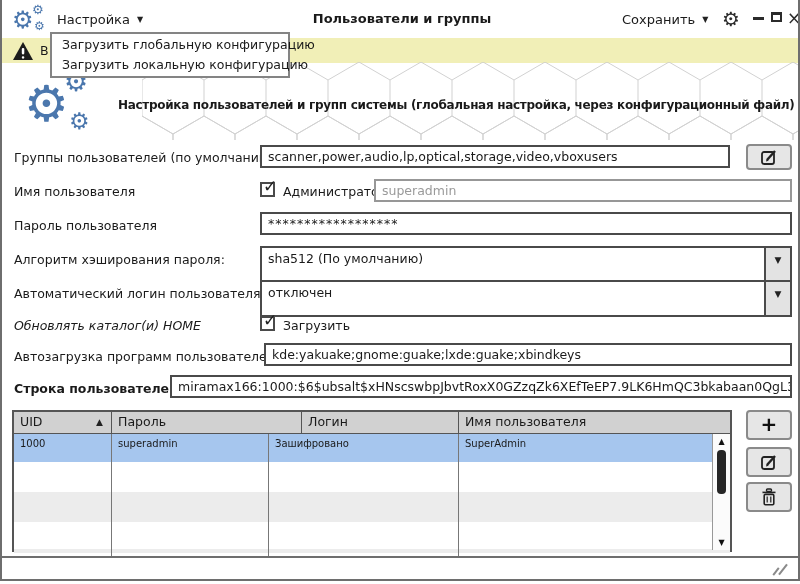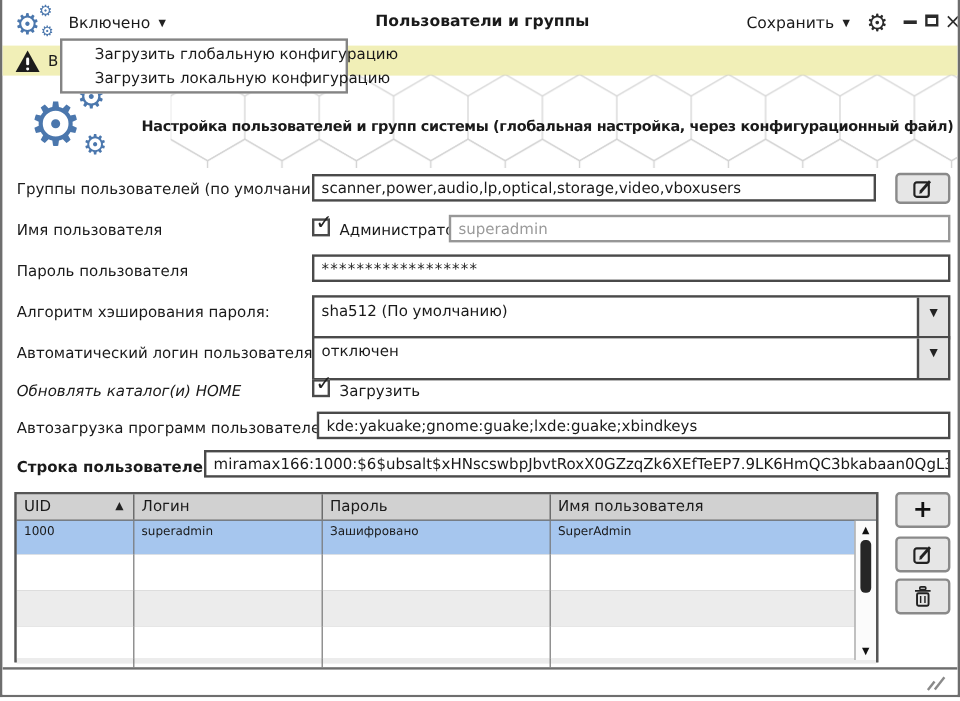--- a/index.html
+++ b/index.html
@@ -27,21 +27,21 @@
   .min-bar{display:block;margin-top:7px;width:11px;height:3px;background:#2b2b2b;}
   .max-btn{left:768px;width:14px;height:16px;}
   .max-box{display:block;margin-top:2px;margin-left:1px;width:11px;height:10px;border:2px solid #2b2b2b;border-top-width:3px;}
   .close-btn{left:785px;width:14px;height:18px;font-size:17px;line-height:16px;color:#2b2b2b;text-align:center;}
   
   .warnbar{position:absolute;left:0;top:38px;width:100%;height:25px;background:#f1efb7;display:flex;align-items:center;}
   .warn-icon{margin-left:10px;}
   .warn-text{margin-left:6px;font-size:12.5px;}
   
   .dropdown{position:absolute;left:48px;top:32px;width:240px;background:#fff;border:2px solid #848484;z-index:50;padding:1px 0;}
-  .dropdown .item{height:20px;line-height:20px;padding:0 27px;font-size:12.5px;white-space:nowrap;}
+  .dropdown .item{height:20px;line-height:20px;padding:0 10px;font-size:12.5px;white-space:nowrap;}
   
   .hexwrap{position:absolute;left:140px;top:62px;width:660px;height:78px;overflow:hidden;opacity:.85;}
   .hdricon{position:absolute;left:22px;top:68px;width:100px;height:74px;}
   .hg1{font-size:50px;left:0;top:11px;}
   .hg2{font-size:27px;left:40px;top:0;}
   .hg3{font-size:23px;left:45px;top:42px;}
   .hdr-title{position:absolute;left:116px;top:98px;width:676px;text-align:left;font-weight:bold;font-size:12px;letter-spacing:-0.3px;white-space:nowrap;overflow:hidden;}
   
   .flabel{position:absolute;left:12px;font-size:12.5px;white-space:nowrap;}
   .tinput{position:absolute;height:23px;border:2px solid #4a4a4a;background:#fff;font-size:12.5px;line-height:19px;padding:0 6px;white-space:nowrap;overflow:hidden;}
@@ -50,21 +50,21 @@
   .combo .val{position:absolute;left:6px;top:2px;font-size:12.5px;line-height:17px;white-space:nowrap;}
   .combo .btn{position:absolute;right:0;top:0;bottom:0;width:26px;background:#e3e3e3;border-left:2px solid #4a4a4a;text-align:center;}
   .combo .btn .dd-arrow{font-size:9px;line-height:20px;}
   .cbx{position:absolute;width:15px;height:15px;border:2px solid #4a4a4a;background:#fff;}
   .cbx .tick{position:absolute;left:1px;top:-8px;font-size:17px;font-weight:bold;color:#222;}
   .cbx-label{position:absolute;font-size:12.5px;white-space:nowrap;}
   .sq-btn{position:absolute;left:744px;width:46px;height:30px;background:#e6e6e6;border:2px solid #8a8a8a;border-radius:4px;display:flex;align-items:center;justify-content:center;}
   .sq-btn.small{height:26px;}
   .plus-glyph{font-size:20px;font-weight:bold;color:#111;line-height:1;margin-top:-2px;}
   
-  .utable{position:absolute;left:10px;top:410px;width:720px;height:142px;border:2px solid #555;background:#a3a3a3;}
+  .utable{position:absolute;left:10px;top:410px;width:720px;height:142px;border:2px solid #555;background:#fca5a5;}
   .thead{display:flex;height:22px;background:#d1d1d1;border-bottom:1px solid #555;font-size:12.5px;}
   .th{padding:2px 6px;border-right:1px solid #555;position:relative;}
   .th:last-child{border-right:none;}
   .trow{display:flex;font-size:10px;}
   .td{padding:4px 6px;border-right:1px solid #777;white-space:nowrap;overflow:hidden;}
   .td:last-child{border-right:none;}
   .c0{width:98px;}.c1{width:157px;}.c2{width:190px;}.c3{flex:1;}
   .sel{background:#a6c6ee;height:28px;}
   .fill1{height:30px;background:#fff;}
   .fill2{height:30px;background:#ececec;}
@@ -88,21 +88,21 @@
 
 <div id="win">
 
   <div class="toolbar">
     <div class="appicon">
       <span class="gearglyph ag1">⚙</span>
       <span class="gearglyph ag2">⚙</span>
       <span class="gearglyph ag3">⚙</span>
     </div>
     <div class="menu-btn">
-      <span>Включено</span>
+      <span>Настройка</span>
       <span class="dd-arrow">▼</span>
     </div>
     <div class="win-title">Пользователи и группы</div>
     <div class="save-btn">
       <span>Сохранить</span>
       <span class="dd-arrow">▼</span>
     </div>
     <div class="gear-btn">⚙</div>
     <div class="winctl min-btn">
         <span class="min-bar"></span>
@@ -187,22 +187,22 @@
 
   <div class="flabel" style="top:381px;font-weight:bold;">Строка пользователей:</div>
   <div class="tinput" style="left:168px;top:375px;width:622px;">miramax166:1000:$6$ubsalt$xHNscswbpJbvtRoxX0GZzqZk6XEfTeEP7.9LK6HmQC3bkabaan0QgL3N</div>
 
   <div class="utable">
     <div class="thead">
       <div class="th c0">
         <span>UID</span>
         <span class="sort">▲</span>
       </div>
+      <div class="th c2">Пароль</div>
       <div class="th c1">Логин</div>
-      <div class="th c2">Пароль</div>
       <div class="th c3">Имя пользователя</div>
     </div>
     <div class="trow sel">
       <div class="td c0">1000</div>
       <div class="td c1">superadmin</div>
       <div class="td c2">Зашифровано</div>
       <div class="td c3">SuperAdmin</div>
     </div>
     <div class="trow fill1">
       <div class="td c0"></div>

